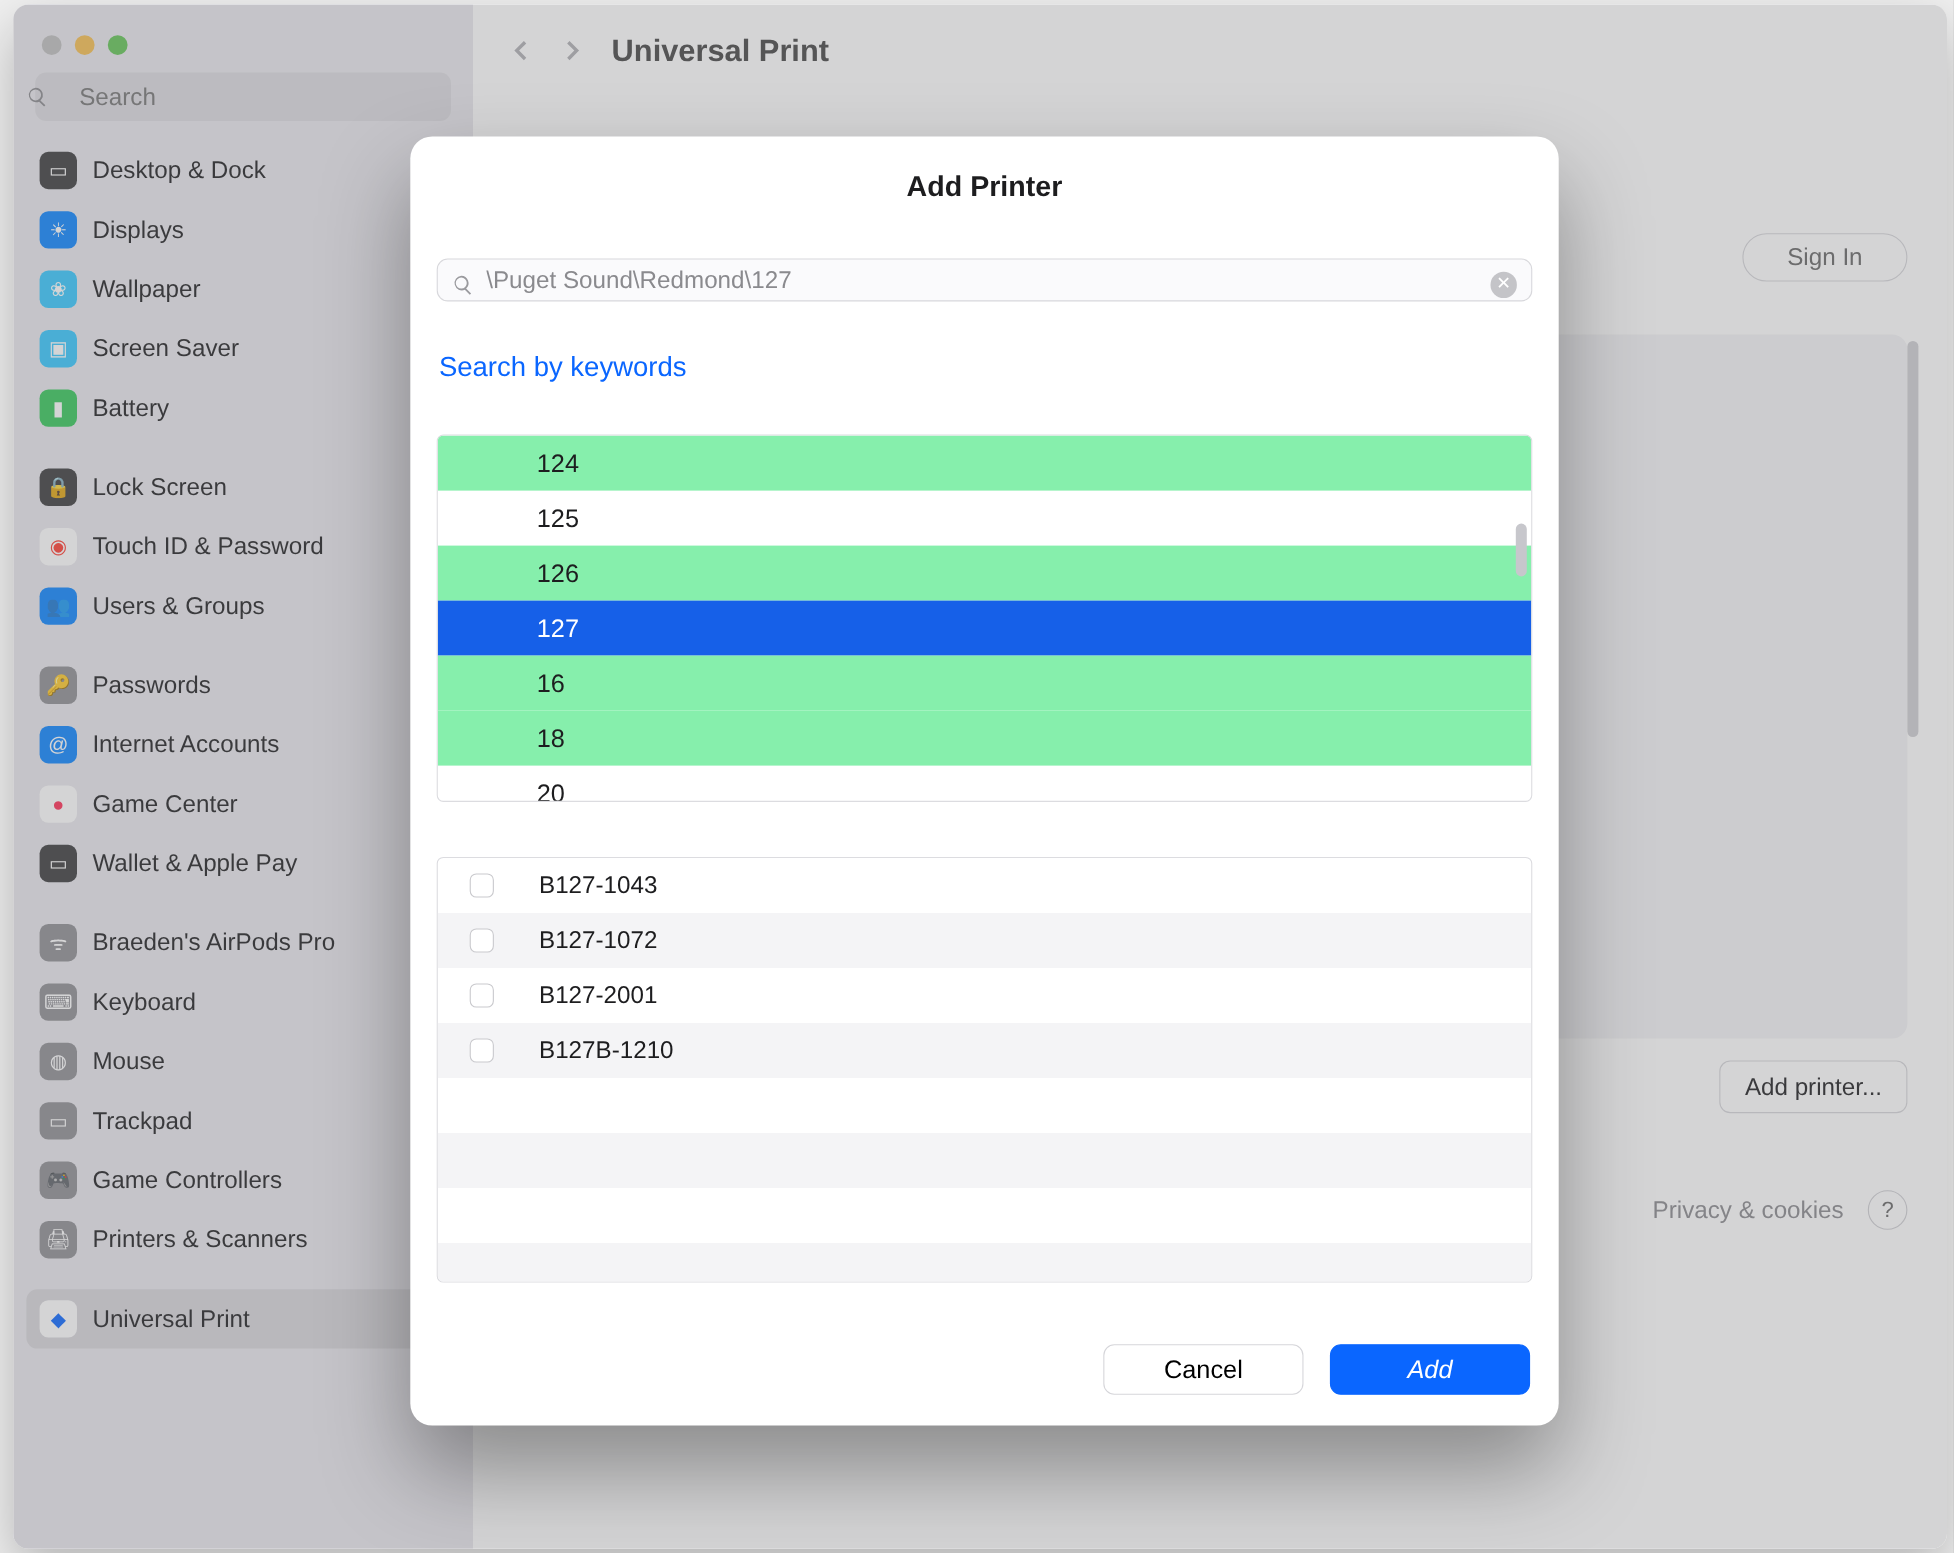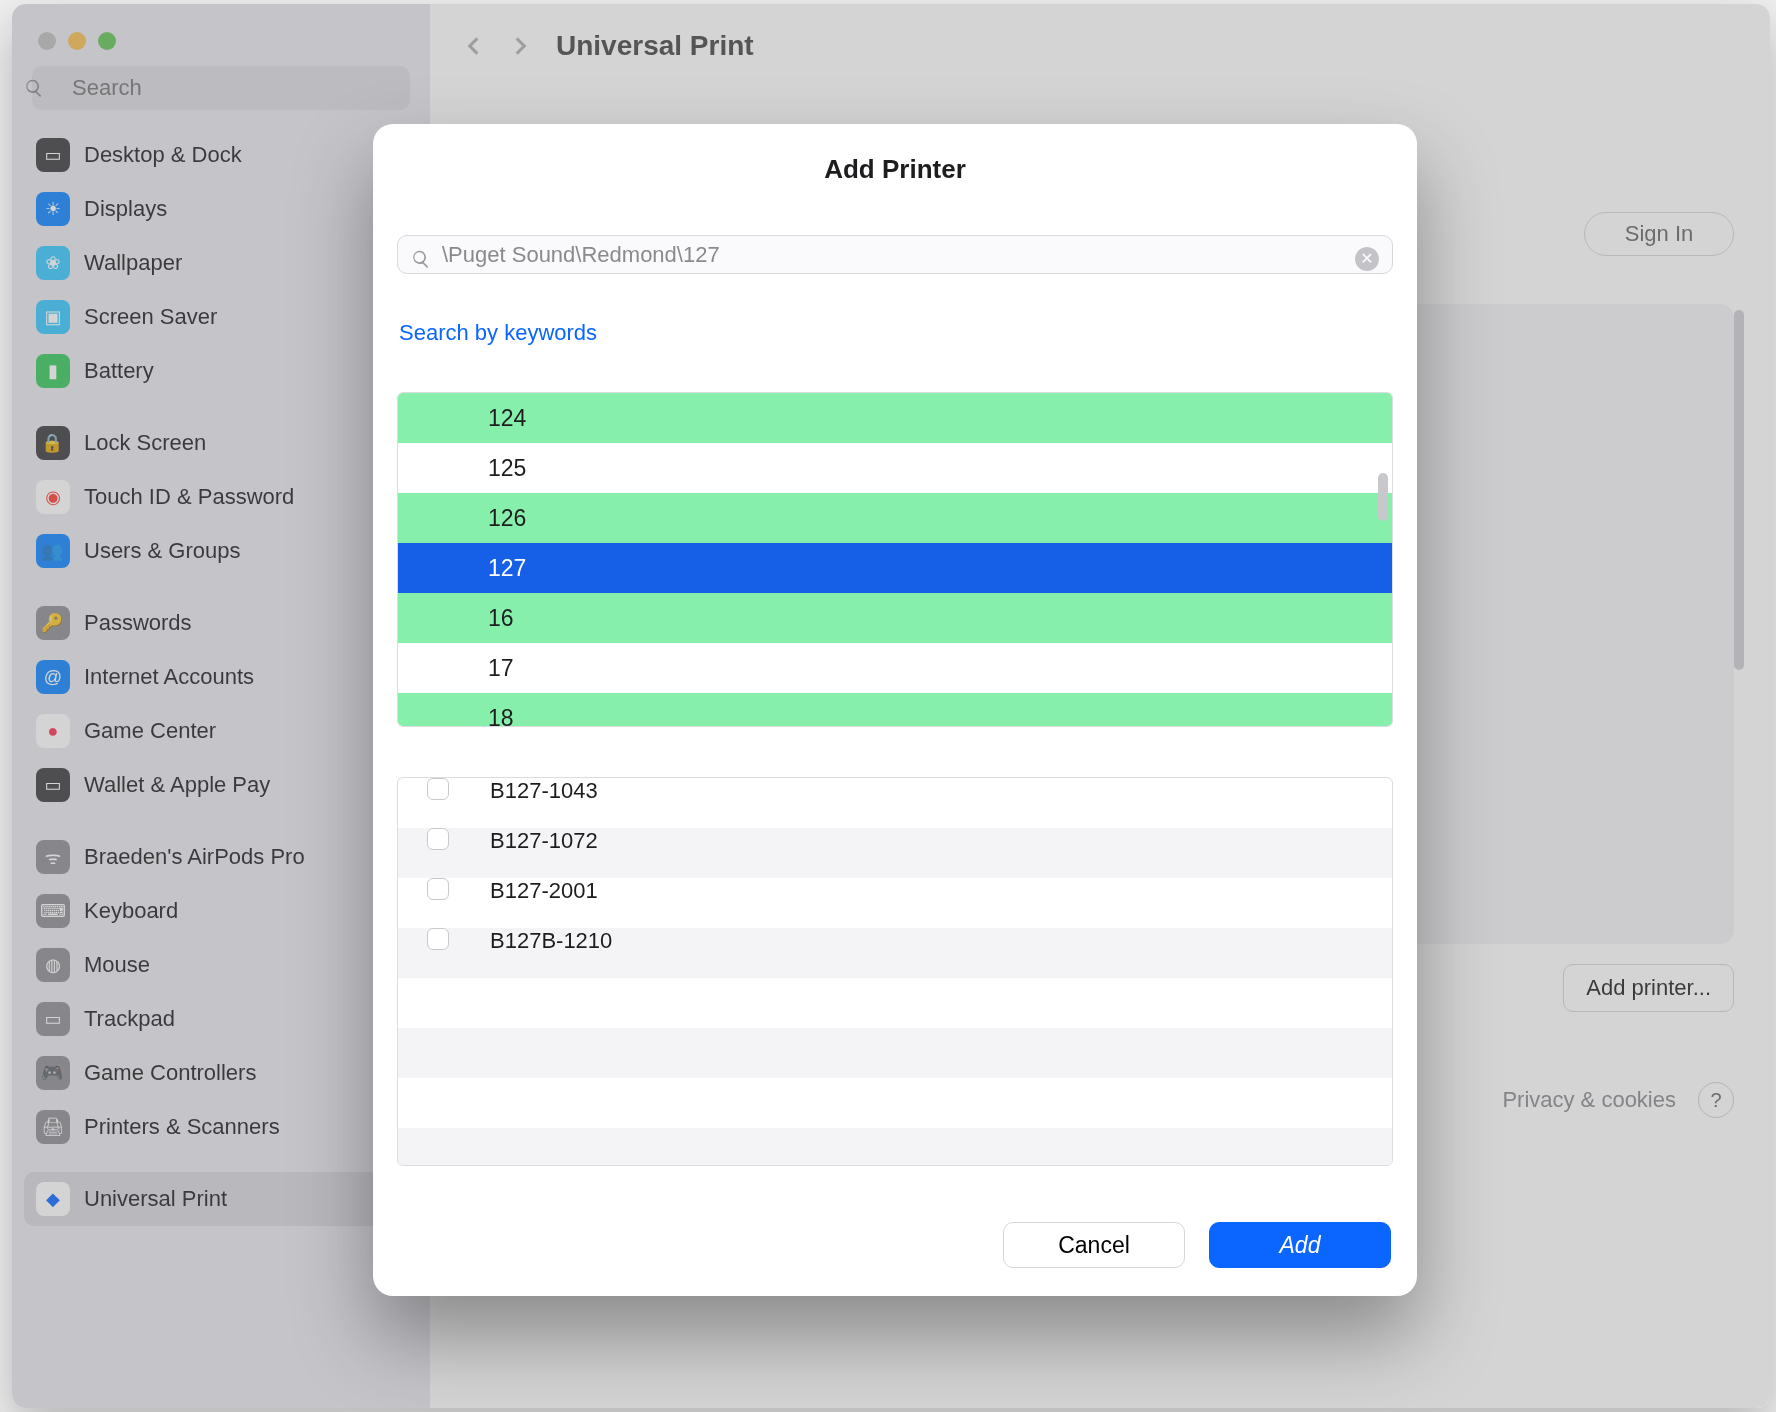--- a/index.html
+++ b/index.html
@@ -120,21 +120,21 @@
     padding:0 50px 0 44px;
     font-size:22px; color:#8a8a8e;
   }
   .dialog-search-row svg.mag { position:absolute; left:38px; top:14px; width:20px; height:20px; fill:#9a9a9e; }
   .clear-btn {
     position:absolute; right:38px; top:12px;
     width:24px; height:24px; border-radius:50%;
     background:#c4c4c8; border:none; color:#fff;
     font-size:16px; line-height:24px;
   }
-  .kw-link { padding:14px 26px 8px; font-size:22px; color:#0a66ff; }
+  .kw-link { padding:14px 26px 8px; font-size:25px; color:#0a66ff; }
 
   .treebox {
     margin: 6px 24px 0 24px;
     height:402px;
     border:1px solid #dcdce0; border-radius:6px;
     overflow:hidden; position:relative;
     background:#fff;
   }
   .tree-scroll {
     position:absolute; right:4px; top:80px; width:10px; height:48px;
@@ -151,21 +151,21 @@
     margin: 18px 24px 0 24px;
     height:466px;
     border:1px solid #dcdce0; border-radius:6px;
     background:#fff; overflow:hidden;
   }
   .thead { display:flex; height:52px; align-items:center; font-size:22px; color:#1d1d1f; border-bottom:1px solid #e2e2e6; }
   .th-check { width:80px; }
   .th-name  { flex:1.2; padding-left:12px; border-left:1px solid #e2e2e6; }
   .th-manu  { flex:1;  padding-left:20px; border-left:1px solid #e2e2e6; }
   .th-model { flex:.9; padding-left:20px; border-left:1px solid #e2e2e6; }
-  .tr { display:flex; height:50px; align-items:flex-start; font-size:22px; color:#1d1d1f; }
+  .tr { display:flex; height:50px; align-items:center; font-size:22px; color:#1d1d1f; }
   .tr.alt { background:#f4f4f6; }
   .td-check { width:80px; display:flex; align-items:center; justify-content:center; }
   .cbox { width:22px; height:22px; border-radius:6px; border:1.5px solid #c9c9cd; background:#fff; appearance:none; }
   .td-name  { flex:1.2; padding-left:12px; }
   .td-manu  { flex:1;  padding-left:20px; }
   .td-model { flex:.9; padding-left:20px; }
 
   .dialog-actions {
     margin-top:auto;
     display:flex; justify-content:flex-end; gap:24px;
@@ -353,21 +353,20 @@
 
   <div class="kw-link">Search by keywords</div>
 
   <div class="treebox">
     <div id="tree">
         <div class="tree-row alt">124</div>
         <div class="tree-row">125</div>
         <div class="tree-row alt">126</div>
         <div class="tree-row sel">127</div>
         <div class="tree-row alt">16</div>
-        <div class="tree-row">17</div>
         <div class="tree-row alt">18</div>
         <div class="tree-row">20</div>
       </div>
     <div class="tree-scroll"></div>
   </div>
 
   <div class="tablebox">
     <div id="tbody">
         <div class="tr">
           <div class="td-check">

